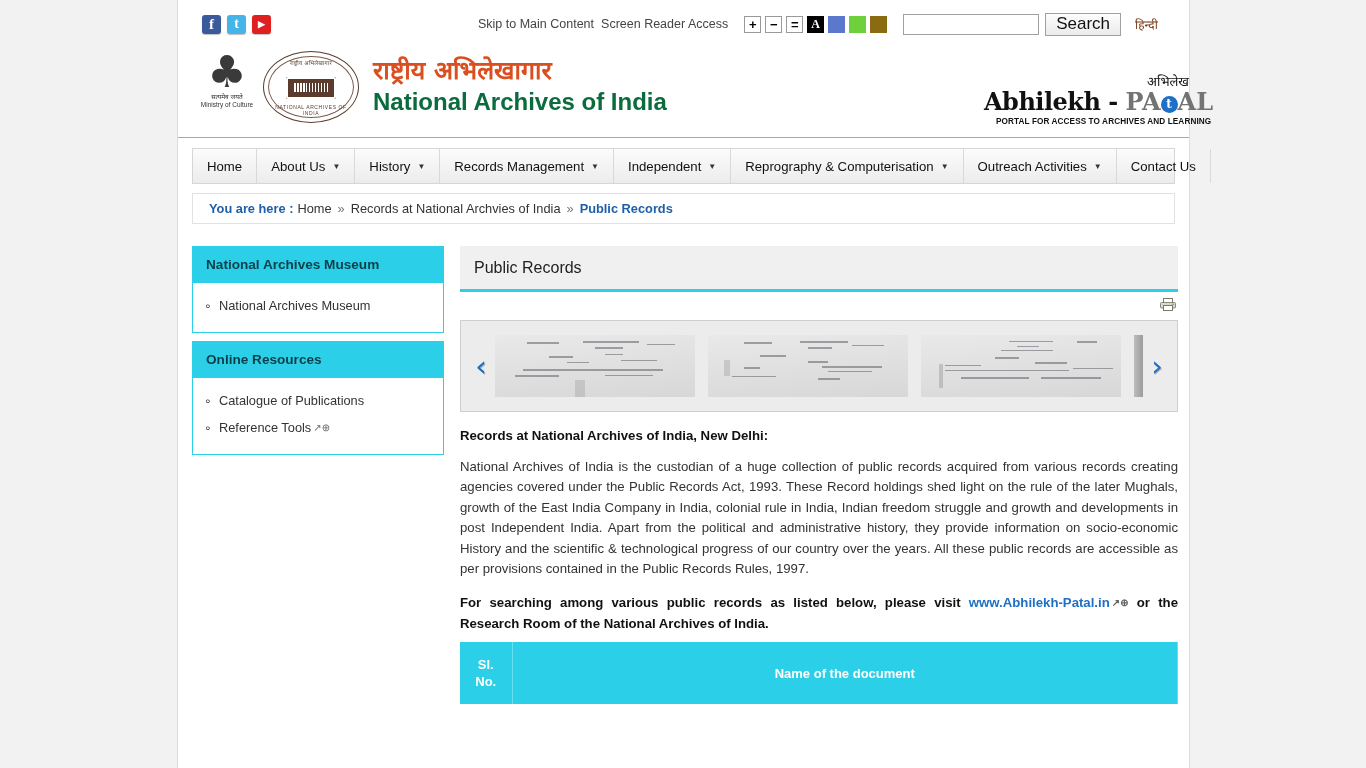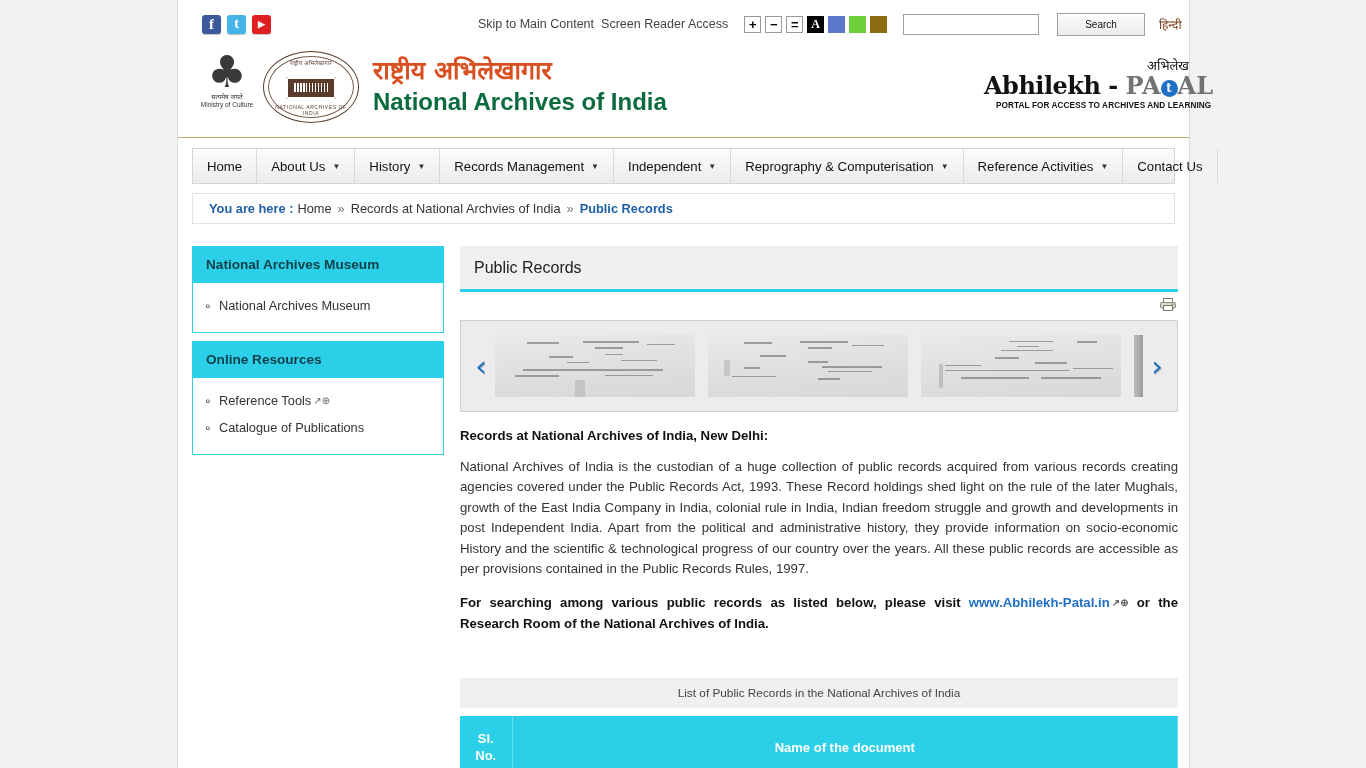--- a/index.html
+++ b/index.html
@@ -87,26 +87,26 @@
   .searchbox {
     width: 136px; height: 21px;
     border: 1px solid #a0a0a0;
     background: #fff;
     margin-left: 12px;
     font-size: 12px;
     padding: 0 4px;
     font-family: "Liberation Sans", sans-serif;
   }
   .searchbtn {
-    margin-left: 18px;
+    margin-left: 6px;
     height: 23px;
-    padding: 0 27px;
+    padding: 0 10px;
     border: 1px solid #a0a0a0;
     background: linear-gradient(#fdfdfd, #eceaea);
-    font-size: 10px;
+    font-size: 17px;
     color: #111;
     cursor: pointer;
     font-family: "Liberation Sans", sans-serif;
   }
   .hindi {
     margin-left: 14px;
     font-size: 12px;
     color: #7a3b18;
     text-decoration: none;
     white-space: nowrap;
@@ -172,21 +172,21 @@
   .titles { position: absolute; left: 195px; top: 8px; }
   .titles .hi {
     font-size: 25px; color: #d94f20; font-weight: bold;
     font-family: "DejaVu Sans", sans-serif; line-height: 30px;
   }
   .titles .en {
     font-size: 24px; color: #0a6b3d; font-weight: bold;
     line-height: 30px; margin-top: 1px;
   }
 
-  .patal { position: absolute; right: 0px; top: 10px; width: 205px; text-align: right; }
+  .patal { position: absolute; right: 0px; top: 26px; width: 205px; text-align: right; }
   .patal .ab-hi { font-size: 13px; color: #111; font-family: "DejaVu Sans", sans-serif; line-height: 15px; }
   .patal .ab-main {
     font-family: "DejaVu Serif", serif;
     font-size: 24px; font-weight: bold; line-height: 26px;
     white-space: nowrap;
   }
   .patal .ab-black { color: #111; letter-spacing: -0.5px; }
   .patal .ab-blue { color: #737373; }
   .patal .tcircle {
     display: inline-block;
@@ -426,21 +426,21 @@
     </div>
     <div class="mitem">
       <span>Independent</span>
       <span class="caret">▼</span>
     </div>
     <div class="mitem">
       <span>Reprography &amp; Computerisation</span>
       <span class="caret">▼</span>
     </div>
     <div class="mitem">
-      <span>Reference Activities</span>
+      <span>Outreach Activities</span>
       <span class="caret">▼</span>
     </div>
     <div class="mitem">
       <span>Contact Us</span>
     </div>
     <div class="menu-end"></div>
   </div>
 
   <div class="crumbbar">
     <span class="lead">You are here :</span>
@@ -466,27 +466,27 @@
           </ul>
         </div>
       </div>
 
       <div class="panel">
         <div class="panel-head">Online Resources</div>
         <div class="panel-body">
           <ul>
             <li>
               <span class="bul ring"></span>
+              <a href="#">Catalogue of Publications</a>
+            </li>
+            <li>
+              <span class="bul ring"></span>
               <span>
                 <a href="#">Reference Tools</a><span class="extlink">↗⊕</span>
               </span>
-            </li>
-            <li>
-              <span class="bul ring"></span>
-              <a href="#">Catalogue of Publications</a>
             </li>
           </ul>
         </div>
       </div>
 
     </div>
 
     <div class="right">
 
       <div class="pagetitle-wrap">
@@ -553,21 +553,20 @@
       </div>
 
       <div class="lead-head">Records at National Archives of India, New Delhi:</div>
 
       <p class="body">National Archives of India is the custodian of a huge collection of public records acquired from  various  records creating agencies covered under the Public Records Act, 1993.  These Record holdings shed light on the rule of the later Mughals, growth of the East India Company in India, colonial rule in India, Indian freedom struggle and growth and developments in post Independent India. Apart from the political and administrative history, they provide information on socio-economic History and the scientific &amp; technological progress of our country over the years.  All these public records are accessible as per provisions contained in the Public Records Rules, 1997.</p>
 
       <p class="body bold">
         <span>For searching among various public records as listed below, please visit </span><a href="#">www.Abhilekh-Patal.in</a><span class="extlink">↗⊕</span><span> or the Research Room of the National Archives of India.</span>
       </p>
 
-      <div class="tbl-caption">List of Public Records in the National Archives of India</div>
 
       <table class="reclist">
         <thead>
           <tr>
             <th class="sl">
               <span>Sl.</span><br>
               <span>No.</span>
             </th>
             <th>Name of the document</th>
           </tr>

